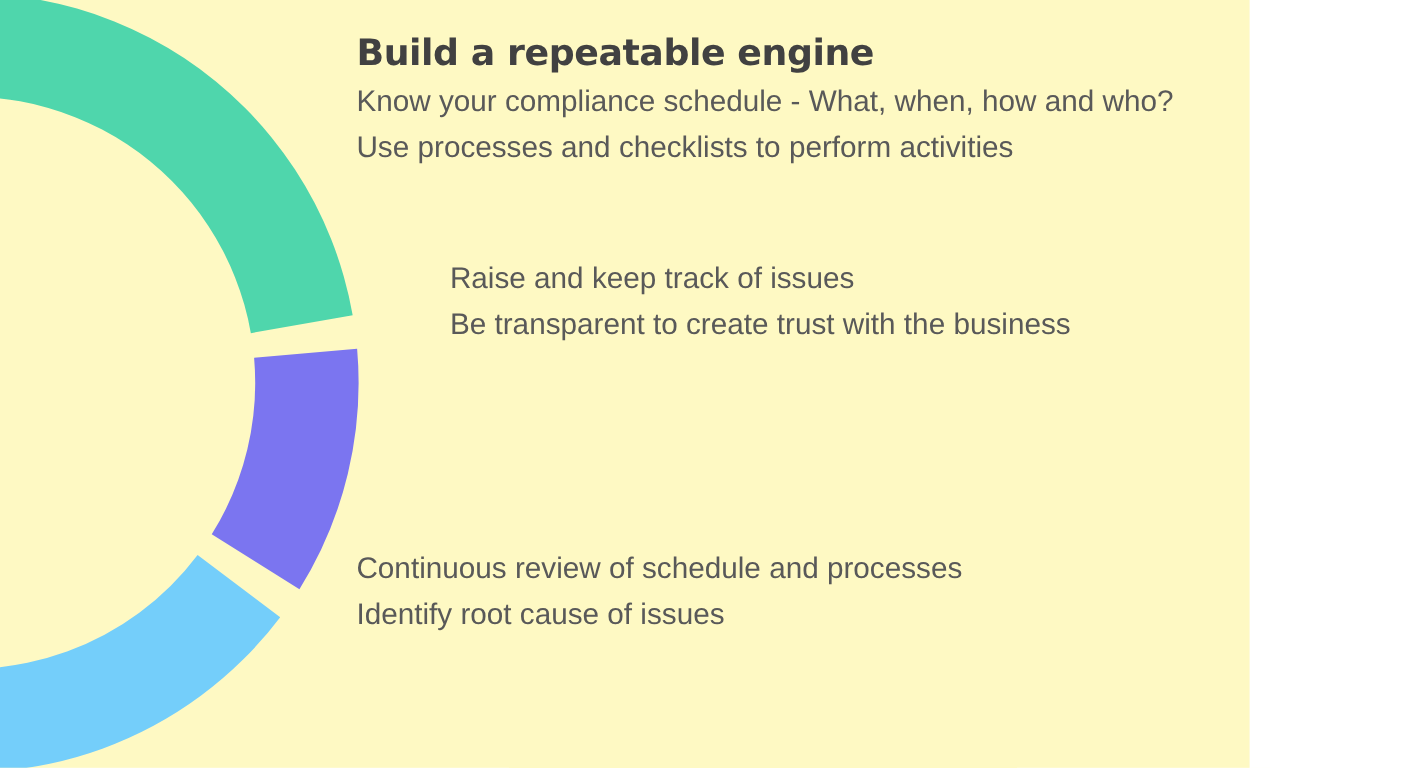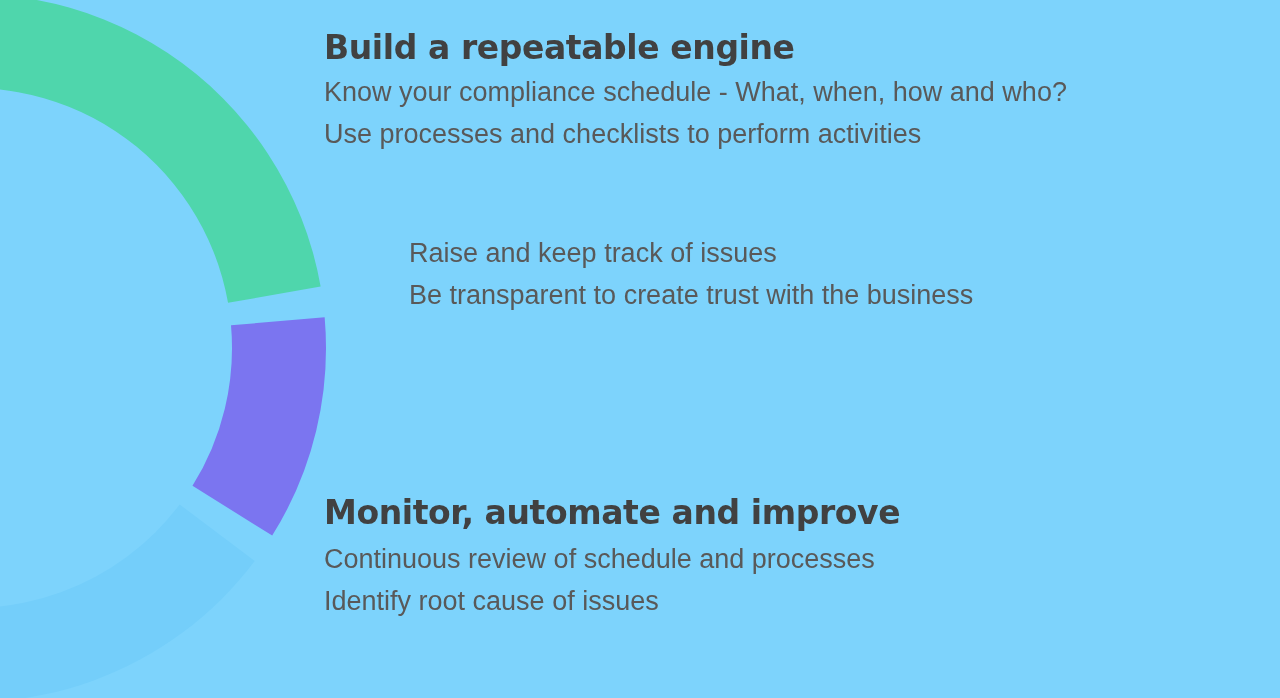--- a/index.html
+++ b/index.html
@@ -10,23 +10,23 @@
   body {
     width: 1280px;
     height: 698px;
     overflow: hidden;
     font-family: "DejaVu Sans", sans-serif;
     position: relative;
   }
 
   #slide {
     position: relative;
-    width: 1280px;
+    width: 1136px;
     height: 698px;
-    background: #7dd3fc;
+    background: #fef9c3;
     overflow: hidden;
   }
 
   
   #donut-wrap {
     position: absolute;
     left: 0;
     top: 0;
     width: 360px;
     height: 698px;
@@ -98,18 +98,17 @@
     <div class="block-line">Know your compliance schedule - What, when, how and who?</div>
     <div class="block-line">Use processes and checklists to perform activities</div>
   </div>
 
   <div class="text-block" id="block-proof">
     <div class="block-line">Raise and keep track of issues</div>
     <div class="block-line">Be transparent to create trust with the business</div>
   </div>
 
   <div class="text-block" id="block-monitor">
-    <div class="block-heading">Monitor, automate and improve</div>
     <div class="block-line">Continuous review of schedule and processes</div>
     <div class="block-line">Identify root cause of issues</div>
   </div>
 
 </div>
 
 </body></html>

